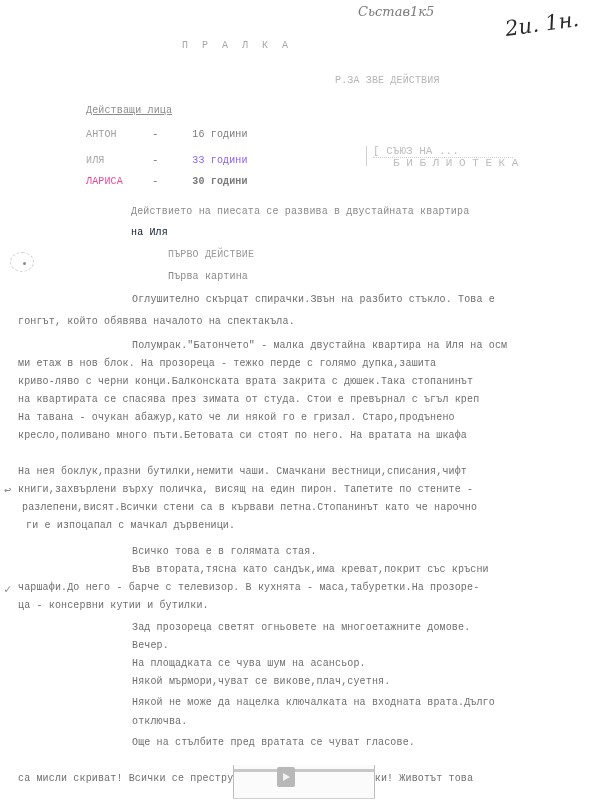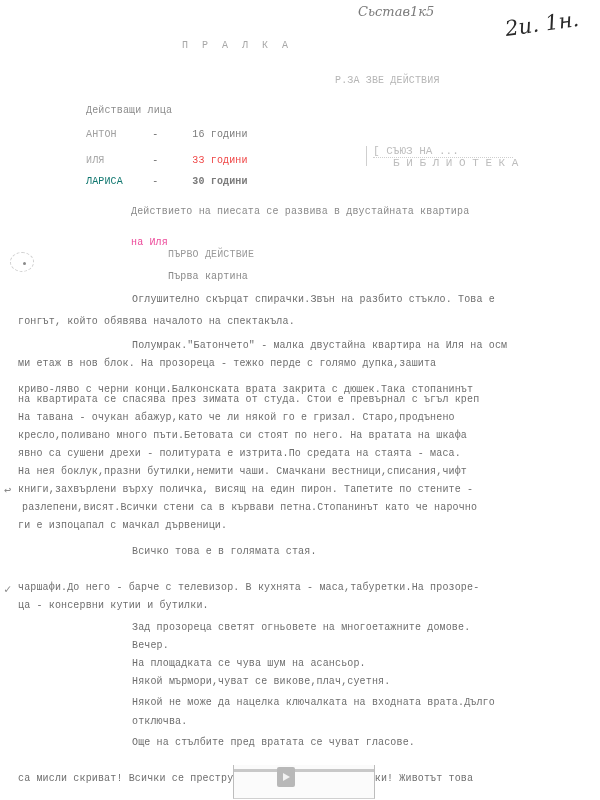--- a/index.html
+++ b/index.html
@@ -19,21 +19,21 @@
       color: #2a2a2a;
       font-style: italic;
     }
     .stamp {
       position: absolute; left: 366px; top: 146px; width: 148px; height: 20px;
       color: #bdbdbd; font-size: 11px; line-height: 10px;
       border-left: 1px solid #cfcfcf;
       padding-left: 6px;
     }
     .stamp .dots { border-top: 1px dotted #cfcfcf; width: 140px; margin-top: 1px; }
-    .u { }
+    .u { text-decoration: underline; }
     .mark-circle {
       position: absolute; left: 10px; top: 252px; width: 22px; height: 18px;
       border: 1px dashed #cfcfcf; border-radius: 50%;
     }
     .mark-circle::after {
       content: ""; position: absolute; left: 12px; top: 9px; width: 3px; height: 3px;
       background: #8a8a8a; border-radius: 50%;
     }
     .margin-mark { color: #8a8a8a; font-size: 12px; }
     .viewer-bar {
@@ -68,57 +68,57 @@
   <div class="abs tw u" style="left:86px; top:105px; color:#8c8c8c;">Действащи лица</div>
 
   <div class="abs tw" style="left:86px; top:129px;">
     <span style="display:inline-block; width:60px; color:#a0a0a0;">АНТОН</span>
     <span style="display:inline-block; width:34px;">-</span>
     <span style="color:#7a7a7a;">16 години</span>
   </div>
   <div class="abs tw" style="left:86px; top:155px;">
     <span style="display:inline-block; width:60px; color:#a8a8a8;">ИЛЯ</span>
     <span style="display:inline-block; width:34px;">-</span>
-    <span style="color:#ef4444;">33 години</span>
+    <span style="color:#8b5cf6;">33 години</span>
   </div>
   <div class="abs tw" style="left:86px; top:176px;">
-    <span style="display:inline-block; width:60px; color:#0f766e;">ЛАРИСА</span>
+    <span style="display:inline-block; width:60px; color:#ec4899;">ЛАРИСА</span>
     <span style="display:inline-block; width:34px;">-</span>
     <span style="color:#7a7a7a;font-weight:bold;">30 години</span>
   </div>
 
   <div class="stamp">
     <div>[ СЪЮЗ НА ...</div>
     <div class="dots"></div>
     <div style="padding-left:20px;">Б И Б Л И О Т Е К А</div>
   </div>
 
   <div class="abs tw" style="left:131px; top:206px; color:#8a8a8a;">Действието на пиесата се развива в двустайната квартира</div>
-  <div class="abs tw" style="left:131px; top:237px; color:#ec4899;">на Иля</div>
+  <div class="abs tw" style="left:131px; top:227px; color:#0f172a;">на Иля</div>
 
   <div class="mark-circle"></div>
 
   <div class="abs tw" style="left:168px; top:249px; color:#9a9a9a;">ПЪРВО ДЕЙСТВИЕ</div>
   <div class="abs tw" style="left:168px; top:271px; color:#8a8a8a;">Първа картина</div>
 
   <div class="abs tw" style="left:132px; top:294px;">Оглушително скърцат спирачки.Звън на разбито стъкло. Това е</div>
   <div class="abs tw" style="left:18px; top:316px;">гонгът, който обявява началото на спектакъла.</div>
   <div class="abs tw" style="left:132px; top:340px;">Полумрак."Батончето" - малка двустайна квартира на Иля на осм</div>
   <div class="abs tw" style="left:18px; top:358px;">ми етаж  в нов блок. На прозореца - тежко перде с голямо дупка,зашита</div>
-  <div class="abs tw" style="left:18px; top:384px;">криво-ляво с черни конци.Балконската врата закрита с дюшек.Така  стопанинът</div>
+  <div class="abs tw" style="left:18px; top:376px;">криво-ляво с черни конци.Балконската врата закрита с дюшек.Така  стопанинът</div>
   <div class="abs tw" style="left:18px; top:394px;text-align:right;">на квартирата се спасява през зимата от студа. Стои е превърнал с ъгъл креп</div>
   <div class="abs tw" style="left:18px; top:412px;">На тавана - очукан абажур,като че ли някой го е гризал. Старо,продънено</div>
   <div class="abs tw" style="left:18px; top:430px;">кресло,поливано много пъти.Бетовата си стоят по него. На вратата на шкафа</div>
-  <div class="abs tw" style="left:18px; top:448px;">явно са сушени дрехи - политурата е изтрита.По средата на стаята - маса.</div>
   <div class="abs tw" style="left:18px; top:466px;">На нея боклук,празни бутилки,немити чаши. Смачкани вестници,списания,чифт</div>
   <div class="abs margin-mark" style="left:4px; top:483px;">↩</div>
   <div class="abs tw" style="left:18px; top:484px;">книги,захвърлени върху поличка, висящ на един пирон. Тапетите по стените -</div>
   <div class="abs tw" style="left:22px; top:502px;">разлепени,висят.Всички стени са в кървави петна.Стопанинът като че нарочно</div>
-  <div class="abs tw" style="left:18px; top:520px;">ги е изпоцапал с мачкал дървеници.</div>
+  <div class="abs tw" style="left:26px; top:520px;">ги е изпоцапал с мачкал дървеници.</div>
   <div class="abs tw" style="left:132px; top:546px;">Всичко това е в голямата стая.</div>
+  <div class="abs tw" style="left:132px; top:564px;">Във втората,тясна като сандък,има креват,покрит със кръсни</div>
   <div class="abs margin-mark" style="left:4px; top:582px;">✓</div>
   <div class="abs tw" style="left:18px; top:582px;">чаршафи.До него - барче с телевизор. В кухнята - маса,табуретки.На прозоре-</div>
   <div class="abs tw" style="left:18px; top:600px;">ца - консервни кутии и бутилки.</div>
   <div class="abs tw" style="left:132px; top:622px;">Зад прозореца светят огньовете на многоетажните домове.</div>
   <div class="abs tw" style="left:132px; top:640px;text-align:center;">Вечер.</div>
   <div class="abs tw" style="left:132px; top:658px;">На площадката се чува шум на асансьор.</div>
   <div class="abs tw" style="left:132px; top:676px;">Някой мърмори,чуват се викове,плач,суетня.</div>
   <div class="abs tw" style="left:132px; top:697px;">Някой не може да нацелка ключалката на входната врата.Дълго</div>
   <div class="abs tw" style="left:132px; top:716px;">отключва.</div>
   <div class="abs tw" style="left:132px; top:737px;">Още на стълбите пред вратата се чуват гласове.</div>

